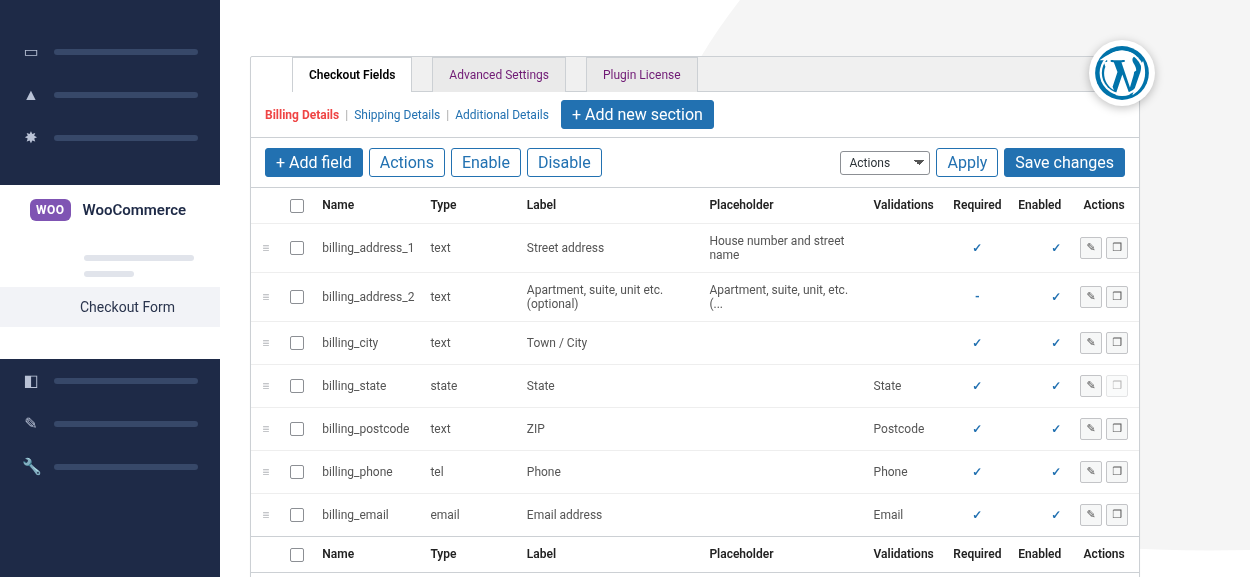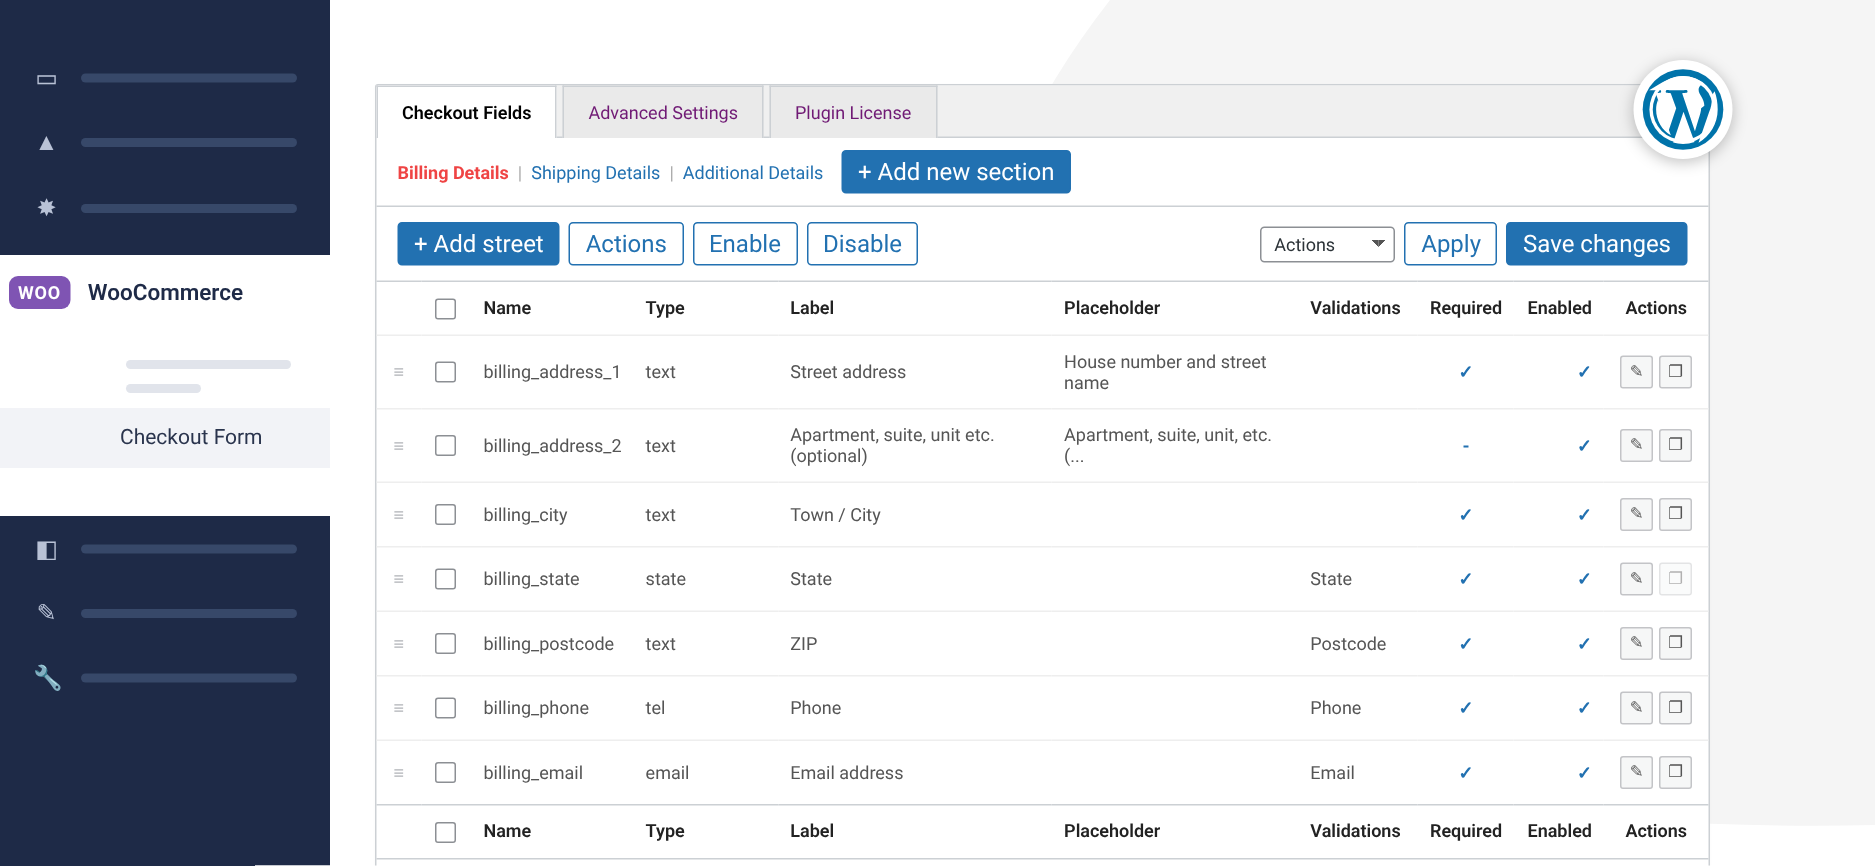--- a/index.html
+++ b/index.html
@@ -4,27 +4,27 @@
 <style>
   * { box-sizing: border-box; margin: 0; padding: 0; font-family: -apple-system, BlinkMacSystemFont, "Segoe UI", Roboto, sans-serif; }
   body { background: #fff; width: 1250px; height: 577px; position: relative; overflow: hidden; }
   .bg-curve { position: absolute; top: 0; left: 220px; width: 1030px; height: 577px; z-index: 0; pointer-events: none; }
   .wp-badge { position: absolute; right: 95px; top: 40px; width: 66px; height: 66px; border-radius: 50%; background: #fff; box-shadow: 0 2px 10px rgba(0,0,0,.25); display: flex; align-items: center; justify-content: center; z-index: 5; }
   .wp-badge svg { width: 56px; height: 56px; }
   .sidebar { position: absolute; left:0; top:0; width: 220px; height: 577px; background:#1e2a47; z-index: 2; color:#fff; padding-top: 30px; }
   .side-item { display: flex; align-items: center; gap: 14px; padding: 12px 22px; }
   .side-icon { color:#b9c2d6; font-size: 16px; width: 18px; text-align: center; }
   .side-line { height: 6px; border-radius: 3px; background:#374869; flex:1; }
-  .side-product { display:flex; align-items:center; gap:12px; background:#fff; color:#1e2a47; padding: 14px 6px; font-weight:600; font-size:15px; margin-top:10px; }
+  .side-product { display:flex; align-items:center; gap:12px; background:#fff; color:#1e2a47; padding: 14px 30px; font-weight:600; font-size:15px; margin-top:26px; }
   .woo-pill { background:#7f54b3; color:#fff; font-weight:700; font-size:12px; padding:4px 6px; border-radius:6px; letter-spacing:.5px; }
   .side-sub { background:#fff; padding: 10px 0 32px; }
   .side-sub .ph { height:6px; border-radius:3px; background:#e1e4eb; margin: 10px 26px 10px 84px; }
   .side-sub .active { background:#f2f3f7; padding: 12px 22px 12px 80px; color:#2a344d; font-size: 14px; }
   .main { position: absolute; left: 250px; top: 56px; width: 890px; z-index: 3; background: #fff; border: 1px solid #ccd0d4; border-radius: 2px; box-shadow: 0 1px 2px rgba(0,0,0,.03); }
-  .tabs { display:flex; gap:4px; border-bottom:1px solid #ccd0d4; padding-left:0; background:#f0f0f0; }
+  .tabs { display:flex; gap:20px; border-bottom:1px solid #ccd0d4; padding-left:0; background:#f0f0f0;margin-left:41px; }
   .tab { padding: 10px 16px; font-size: 12px; color:#701a75; background:#eaeaea; border:1px solid #ccd0d4; border-bottom:none; margin-bottom:-1px; cursor:pointer; }
   .tab.active { background:#fff; color:#000; font-weight:600; }
   .subnav { display:flex; align-items:center; gap:6px; padding:8px 14px; font-size:12px; flex-wrap:wrap; }
   .subnav a { color:#2271b1; text-decoration:none; }
   .subnav a.active { color:#ef4444; font-weight:700; }
   .subnav .sep { color:#aaa; }
   .btn { font-size:16px; padding:4px 10px; border:1px solid #2271b1; border-radius:3px; cursor:pointer; background:#fff; color:#2271b1; }
   .btn.primary { background:#2271b1; color:#fff; }
   .toolbar { display:flex; align-items:center; gap:6px; padding:10px 14px; border-top:1px solid #ccd0d4; }
   .toolbar .spacer { flex:1; }
@@ -113,21 +113,21 @@
   <div class="subnav">
     <a href="#" class="active">Billing Details</a>
     <span class="sep">|</span>
     <a href="#">Shipping Details</a>
     <span class="sep">|</span>
     <a href="#">Additional Details</a>
     <button class="btn primary" style="margin-left:6px;">+ Add new section</button>
   </div>
 
   <div class="toolbar">
-    <button class="btn primary">+ Add street</button>
+    <button class="btn primary">+ Add field</button>
     <button class="btn">Actions</button>
     <button class="btn">Enable</button>
     <button class="btn">Disable</button>
     <span class="spacer"></span>
     <select class="actions"><option>Actions</option></select>
     <button class="btn">Apply</button>
     <button class="btn primary">Save changes</button>
   </div>
 
   <table>

